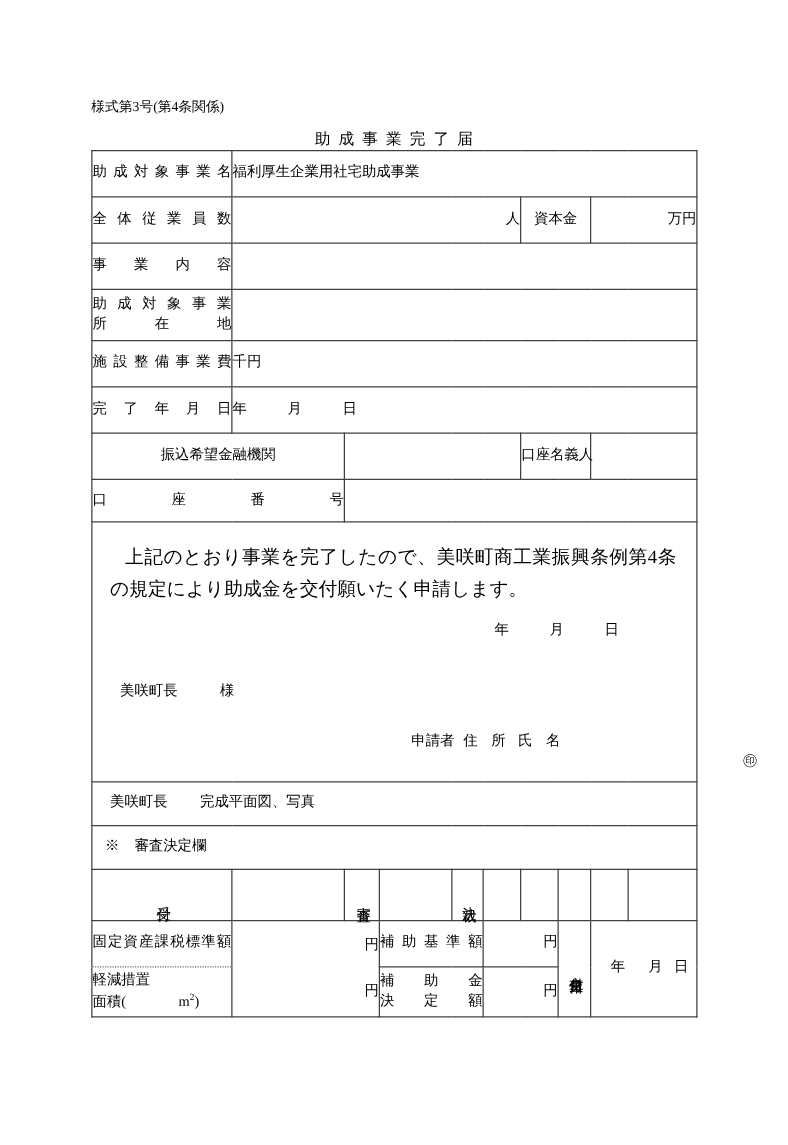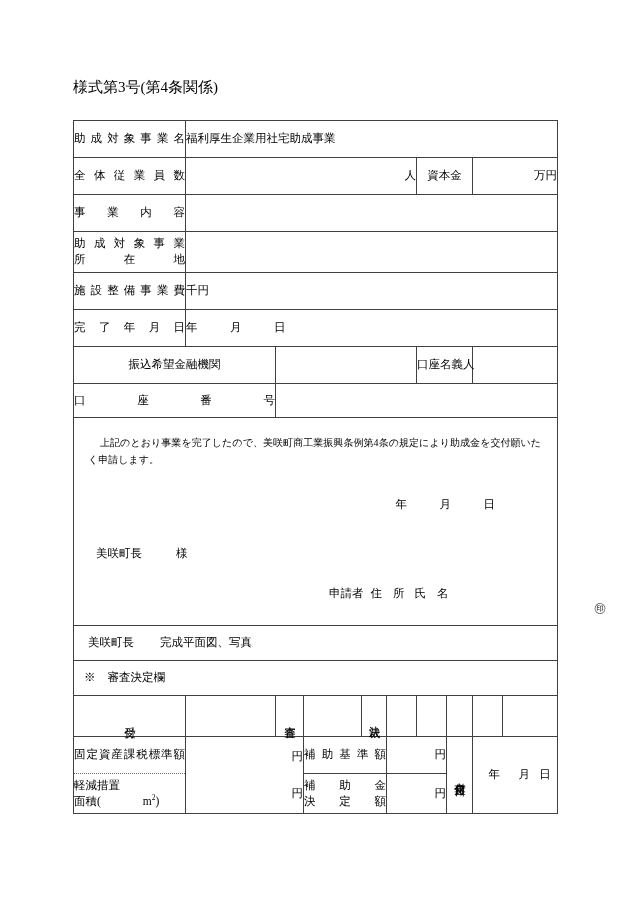--- a/index.html
+++ b/index.html
@@ -21,21 +21,21 @@
     left: 0; top: 0;
     width: 630px;
     height: 916px;
   }
 
   
   .form-no {
     position: absolute;
     left: 73px;
     top: 78px;
-    font-size: 15px;
+    font-size: 11px;
     letter-spacing: 0px;
     white-space: nowrap;
   }
   .doc-title {
     position: absolute;
     left: 73px;
     top: 103px;
     width: 484px;
     text-align: center;
     font-size: 12.5px;
@@ -118,21 +118,21 @@
   .stmt-inner {
     position: relative;
     width: 100%;
     height: 100%;
   }
   .stmt-body {
     position: absolute;
     left: 14px;
     top: 16px;
     right: 16px;
-    font-size: 10px;
+    font-size: 15px;
     line-height: 1.7;
     text-indent: 12px;
     text-align: justify;
   }
   .stmt-date {
     position: absolute;
     right: 62px;
     top: 79px;
     font-size: 11.5px;
     white-space: nowrap;
@@ -243,20 +243,21 @@
   }
   .ymd2 span { display: inline-block; }
   .ymd2 .g { width: 30px; }
 </style>
 </head>
 <body>
 
 <div class="page">
 
   <div class="form-no">様式第3号(第4条関係)</div>
+  <div class="doc-title">助成事業完了届</div>
 
   <table class="tbl">
     <colgroup>
       <col style="width:112px">
       <col style="width:90px">
       <col style="width:28px">
       <col style="width:48px">
       <col style="width:10px">
       <col style="width:25px">
       <col style="width:30px">

